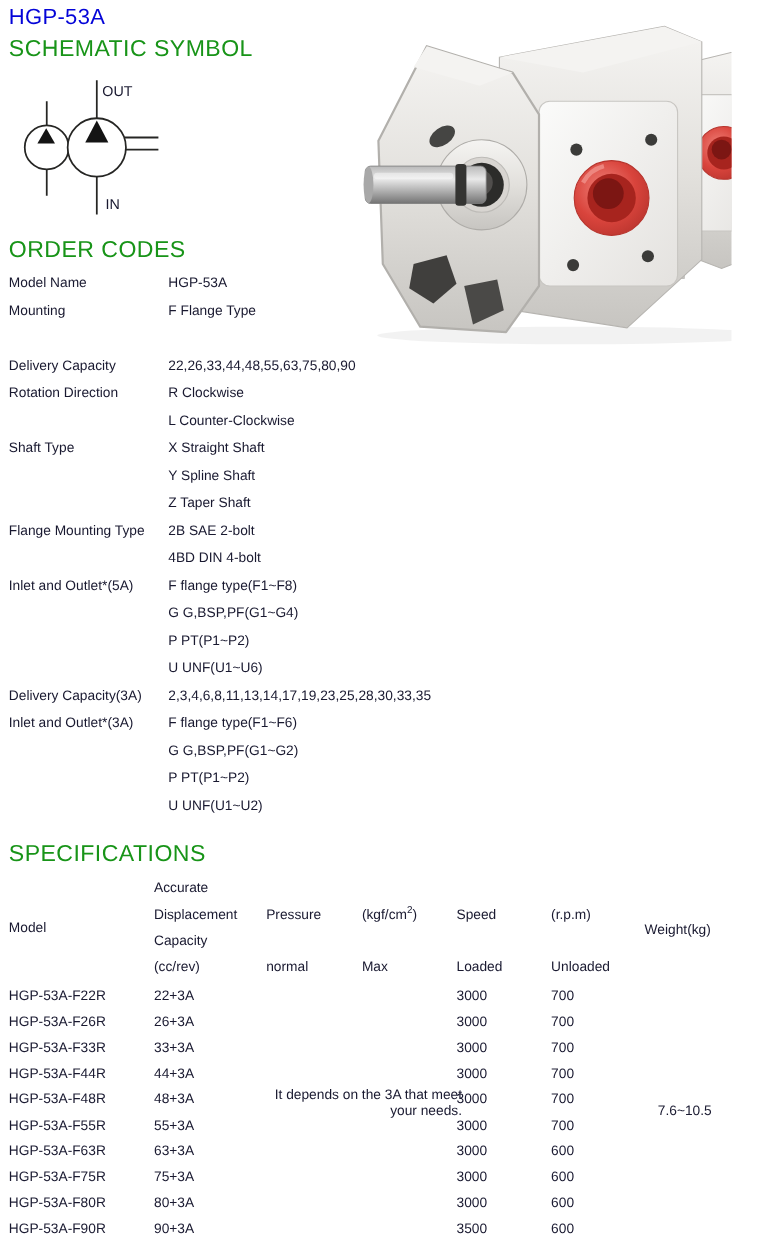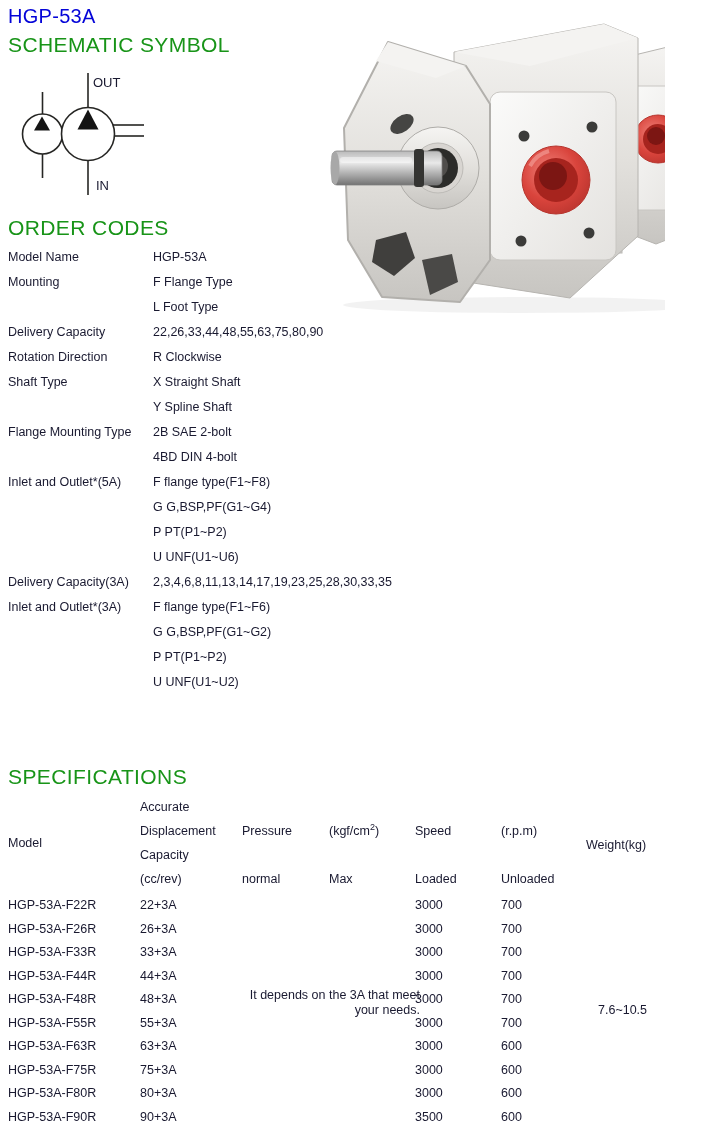--- a/index.html
+++ b/index.html
@@ -158,37 +158,44 @@
     <div class="oc-row">
         <span class="oc-label">Model Name</span>
         <span class="oc-value">HGP-53A</span>
       </div>
     <div class="oc-row">
         <span class="oc-label">Mounting</span>
         <span class="oc-value">F Flange Type</span>
       </div>
     <div class="oc-row">
         <span class="oc-label"></span>
-        <span class="oc-value">L Foot Type</span>
       </div>
     <div class="oc-row">
         <span class="oc-label">Delivery Capacity</span>
         <span class="oc-value">22,26,33,44,48,55,63,75,80,90</span>
       </div>
     <div class="oc-row">
         <span class="oc-label">Rotation Direction</span>
         <span class="oc-value">R Clockwise</span>
       </div>
     <div class="oc-row">
+        <span class="oc-label"></span>
+        <span class="oc-value">L Counter-Clockwise</span>
+      </div>
+    <div class="oc-row">
         <span class="oc-label">Shaft Type</span>
         <span class="oc-value">X Straight Shaft</span>
       </div>
     <div class="oc-row">
         <span class="oc-label"></span>
         <span class="oc-value">Y Spline Shaft</span>
+      </div>
+    <div class="oc-row">
+        <span class="oc-label"></span>
+        <span class="oc-value">Z Taper Shaft</span>
       </div>
     <div class="oc-row">
         <span class="oc-label">Flange Mounting Type</span>
         <span class="oc-value">2B SAE 2-bolt</span>
       </div>
     <div class="oc-row">
         <span class="oc-label"></span>
         <span class="oc-value">4BD DIN 4-bolt</span>
       </div>
     <div class="oc-row">

